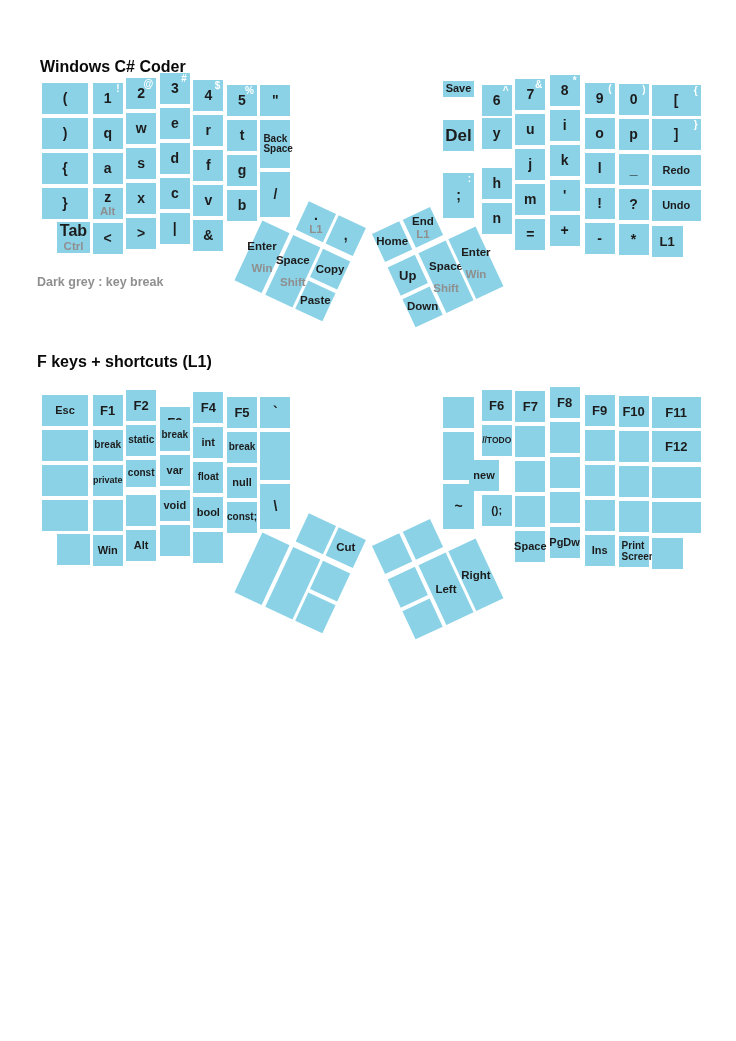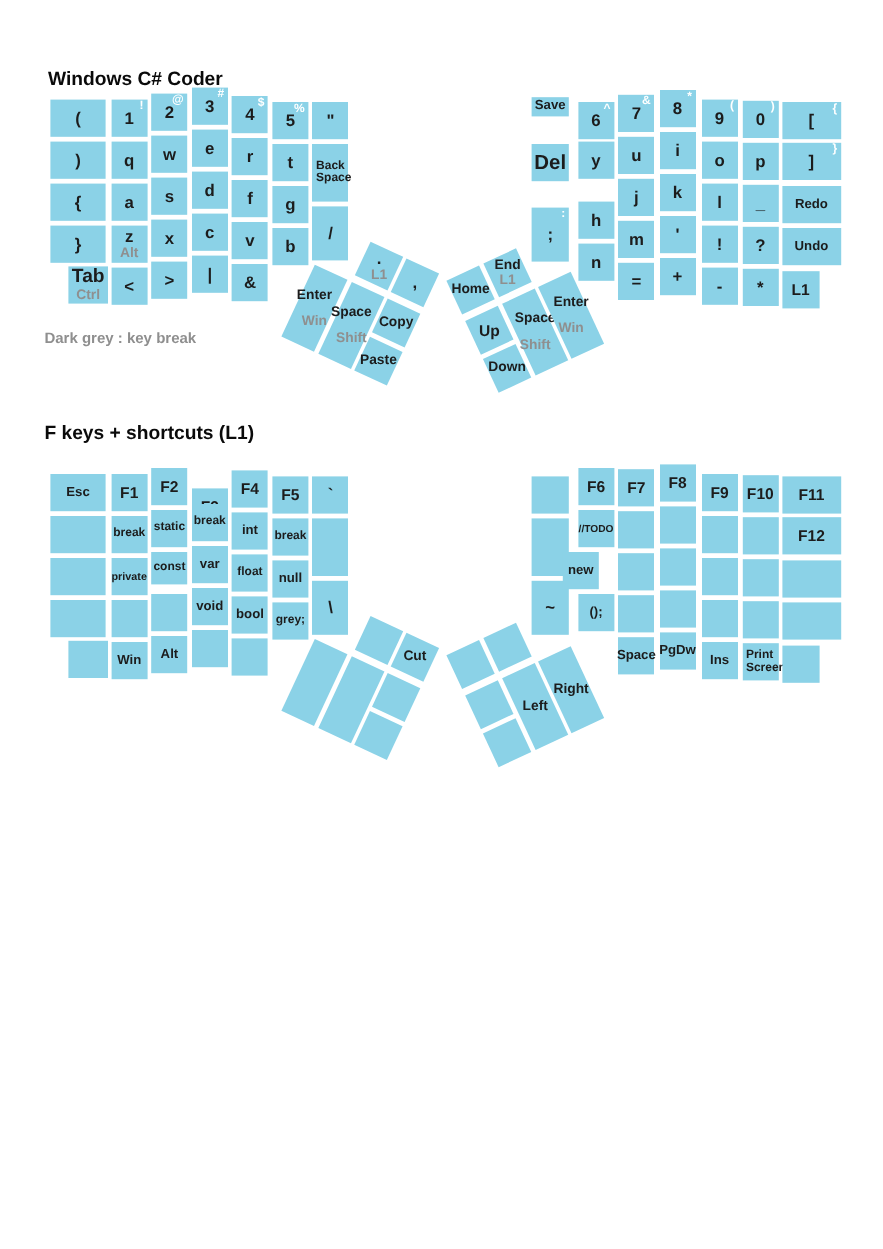--- a/index.html
+++ b/index.html
@@ -555,21 +555,21 @@
           <span class="main" style="font-size: 10px;">break</span>
         </div>
       </div>
       <div class="key" style="left: 227px; top: 467px; width: 30px; height: 31px;">
         <div class="kin">
           <span class="main" style="font-size: 11px;">null</span>
         </div>
       </div>
       <div class="key" style="left: 227px; top: 502px; width: 30px; height: 31px;">
         <div class="kin">
-          <span class="main" style="font-size: 10px;">grey;</span>
+          <span class="main" style="font-size: 10px;">const;</span>
         </div>
       </div>
       <div class="key" style="left: 260.4px; top: 397px; width: 30px; height: 31px;">
         <div class="kin">
           <span class="main" style="font-size: 14px;">`</span>
         </div>
       </div>
       <div class="key" style="left: 260.4px; top: 432px; width: 30px; height: 48px;">
         <div class="kin"></div>
       </div>

